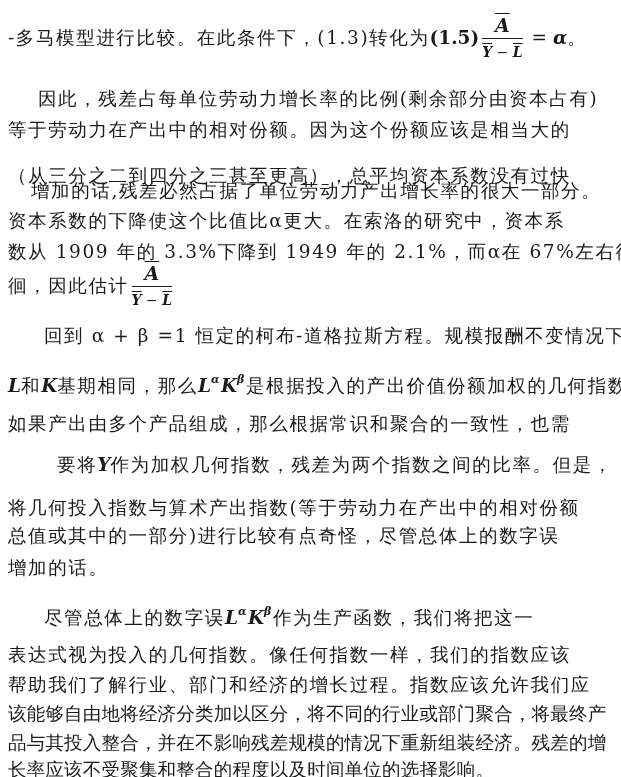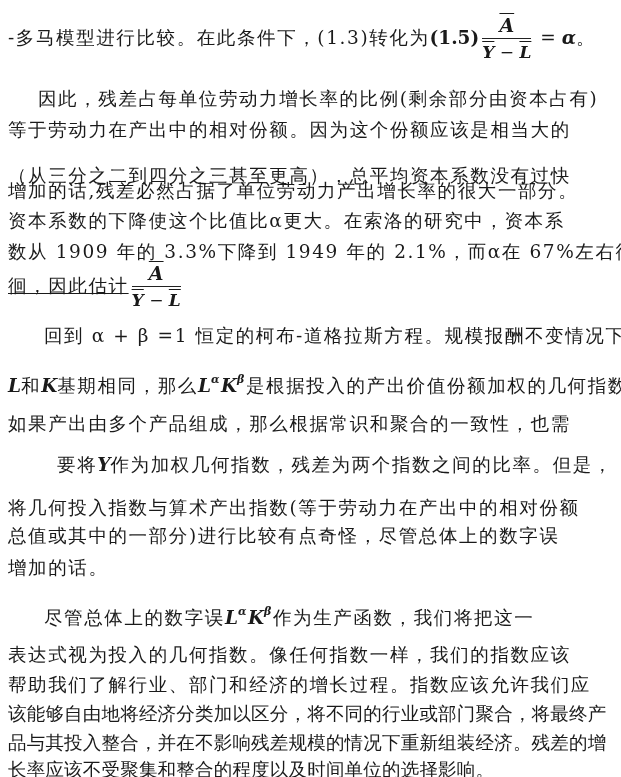--- a/index.html
+++ b/index.html
@@ -6,39 +6,39 @@
   body { width:621px; height:777px; overflow:hidden; position:relative;
          font-family:"DejaVu Serif", "Liberation Serif", serif; color:#1a1a1a; }
   .line { position:absolute; left:8px; right:8px; font-size:18.5px; white-space:nowrap;
           letter-spacing:1.6px; line-height:24px; }
   .indent { left:44px; }
   .math { font-family:"DejaVu Serif", serif; font-weight:bold; font-style:italic; letter-spacing:0; }
   .eqnum { font-weight:bold; font-style:normal; font-family:"DejaVu Serif", serif; letter-spacing:0; }
   .frac { display:inline-block; vertical-align:middle; text-align:center; margin:0 3px;
           font-family:"DejaVu Serif", serif; font-weight:bold; font-style:italic; letter-spacing:0; }
   .frac .num { display:block; border-bottom:1.5px solid #222; padding:0 4px 2px; font-size:19px; line-height:22px; }
-  .frac .den { display:block; padding-top:2px; font-size:17px; line-height:22px; }
+  .frac .den { display:block; padding-top:2px; font-size:14px; line-height:22px; }
   .bar { text-decoration:overline; }
   sup { font-size:11px; font-weight:bold; font-style:italic; vertical-align:9px; }
 </style>
 </head>
 <body>
 
 <div class="line" style="top:14px;">
   <span>-多马模型进行比较。在此条件下，(1.3)转化为</span><span class="eqnum">(1.5)</span><span class="frac"><span class="num"><span class="bar">A</span></span><span class="den"><span class="bar">Y</span><span style="font-style:normal;font-weight:normal;"> − </span><span class="bar">L</span></span></span><span style="letter-spacing:0"> = </span><span class="math">α</span><span>。</span>
 </div>
 
 <div class="line" style="top:87px;margin-left:30px;">因此，残差占每单位劳动力增长率的比例(剩余部分由资本占有)</div>
 <div class="line" style="top:118px;">等于劳动力在产出中的相对份额。因为这个份额应该是相当大的</div>
 <div class="line" style="top:164px;">（从三分之二到四分之三甚至更高），总平均资本系数没有过快</div>
-<div class="line" style="top:179px;">增加的话,残差必然占据了单位劳动力产出增长率的很大一部分。</div>
+<div class="line" style="top:179px;margin-left:23px;">增加的话,残差必然占据了单位劳动力产出增长率的很大一部分。</div>
 <div class="line" style="top:209px;">资本系数的下降使这个比值比α更大。在索洛的研究中，资本系</div>
 <div class="line" style="top:240px;">数从 1909 年的 3.3%下降到 1949 年的 2.1%，而α在 67%左右徘</div>
 
-<div class="line" style="top:262px;text-decoration:underline;">
+<div class="line" style="top:262px;">
   <span>徊，因此估计</span><span class="frac"><span class="num"><span class="bar">A</span></span><span class="den"><span class="bar">Y</span><span style="font-style:normal;font-weight:normal;"> − </span><span class="bar">L</span></span></span>
 </div>
 
 <div class="line indent" style="top:324px;">回到 α + β =1 恒定的柯布-道格拉斯方程。规模报酬不变情况下，</div>
 <div class="line" style="top:368px;">
   <span class="math">L</span><span>和</span><span class="math">K</span><span>基期相同，那么</span><span class="math">L</span><sup>α</sup><span class="math">K</span><sup>β</sup><span>是根据投入的产出价值份额加权的几何指数。</span>
 </div>
 <div class="line" style="top:412px;">如果产出由多个产品组成，那么根据常识和聚合的一致性，也需</div>
 <div class="line" style="top:453px;text-align:right;">
   <span>要将</span><span class="math">Y</span><span>作为加权几何指数，残差为两个指数之间的比率。但是，</span>

